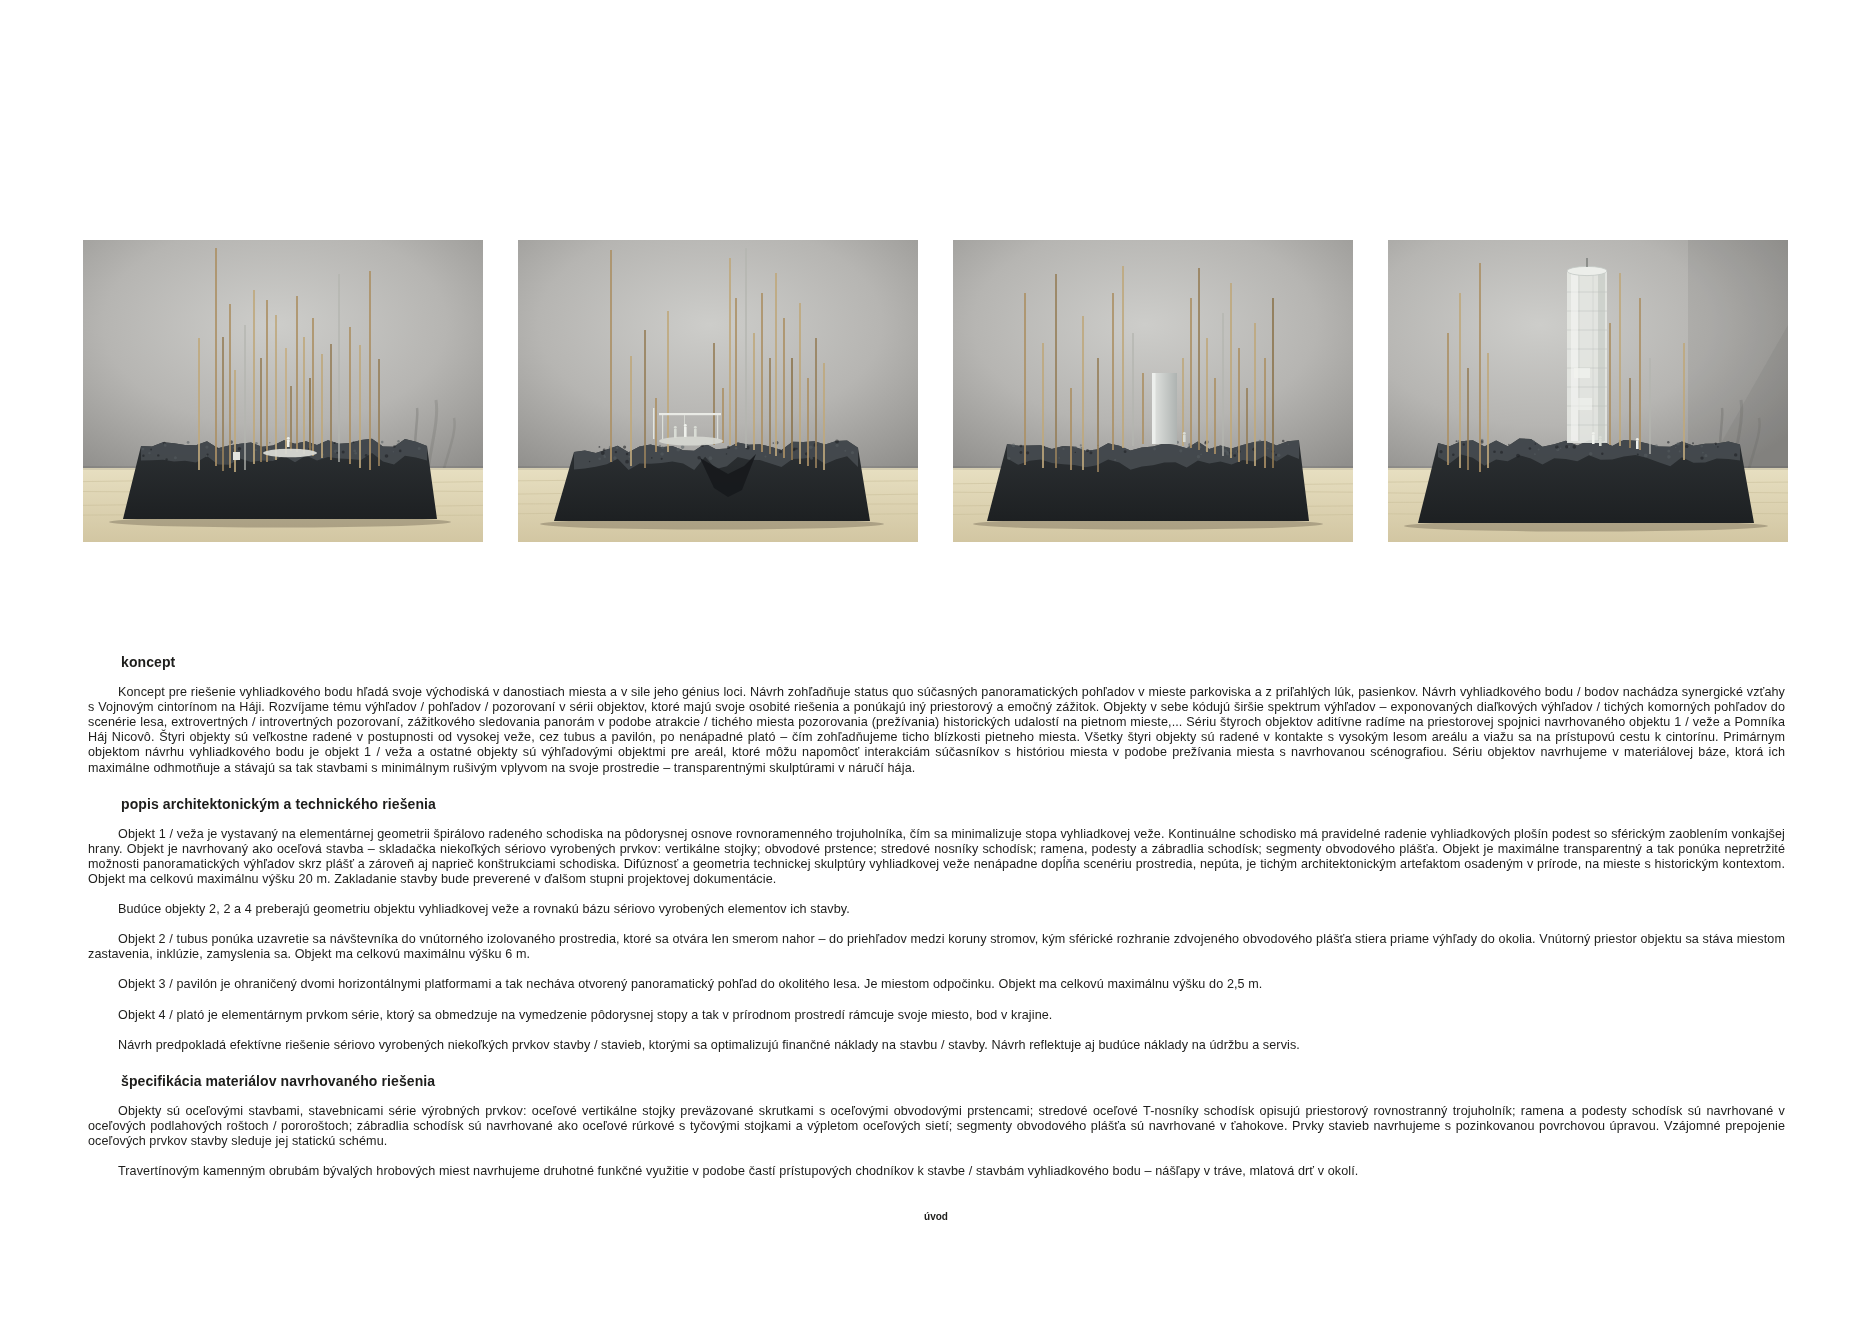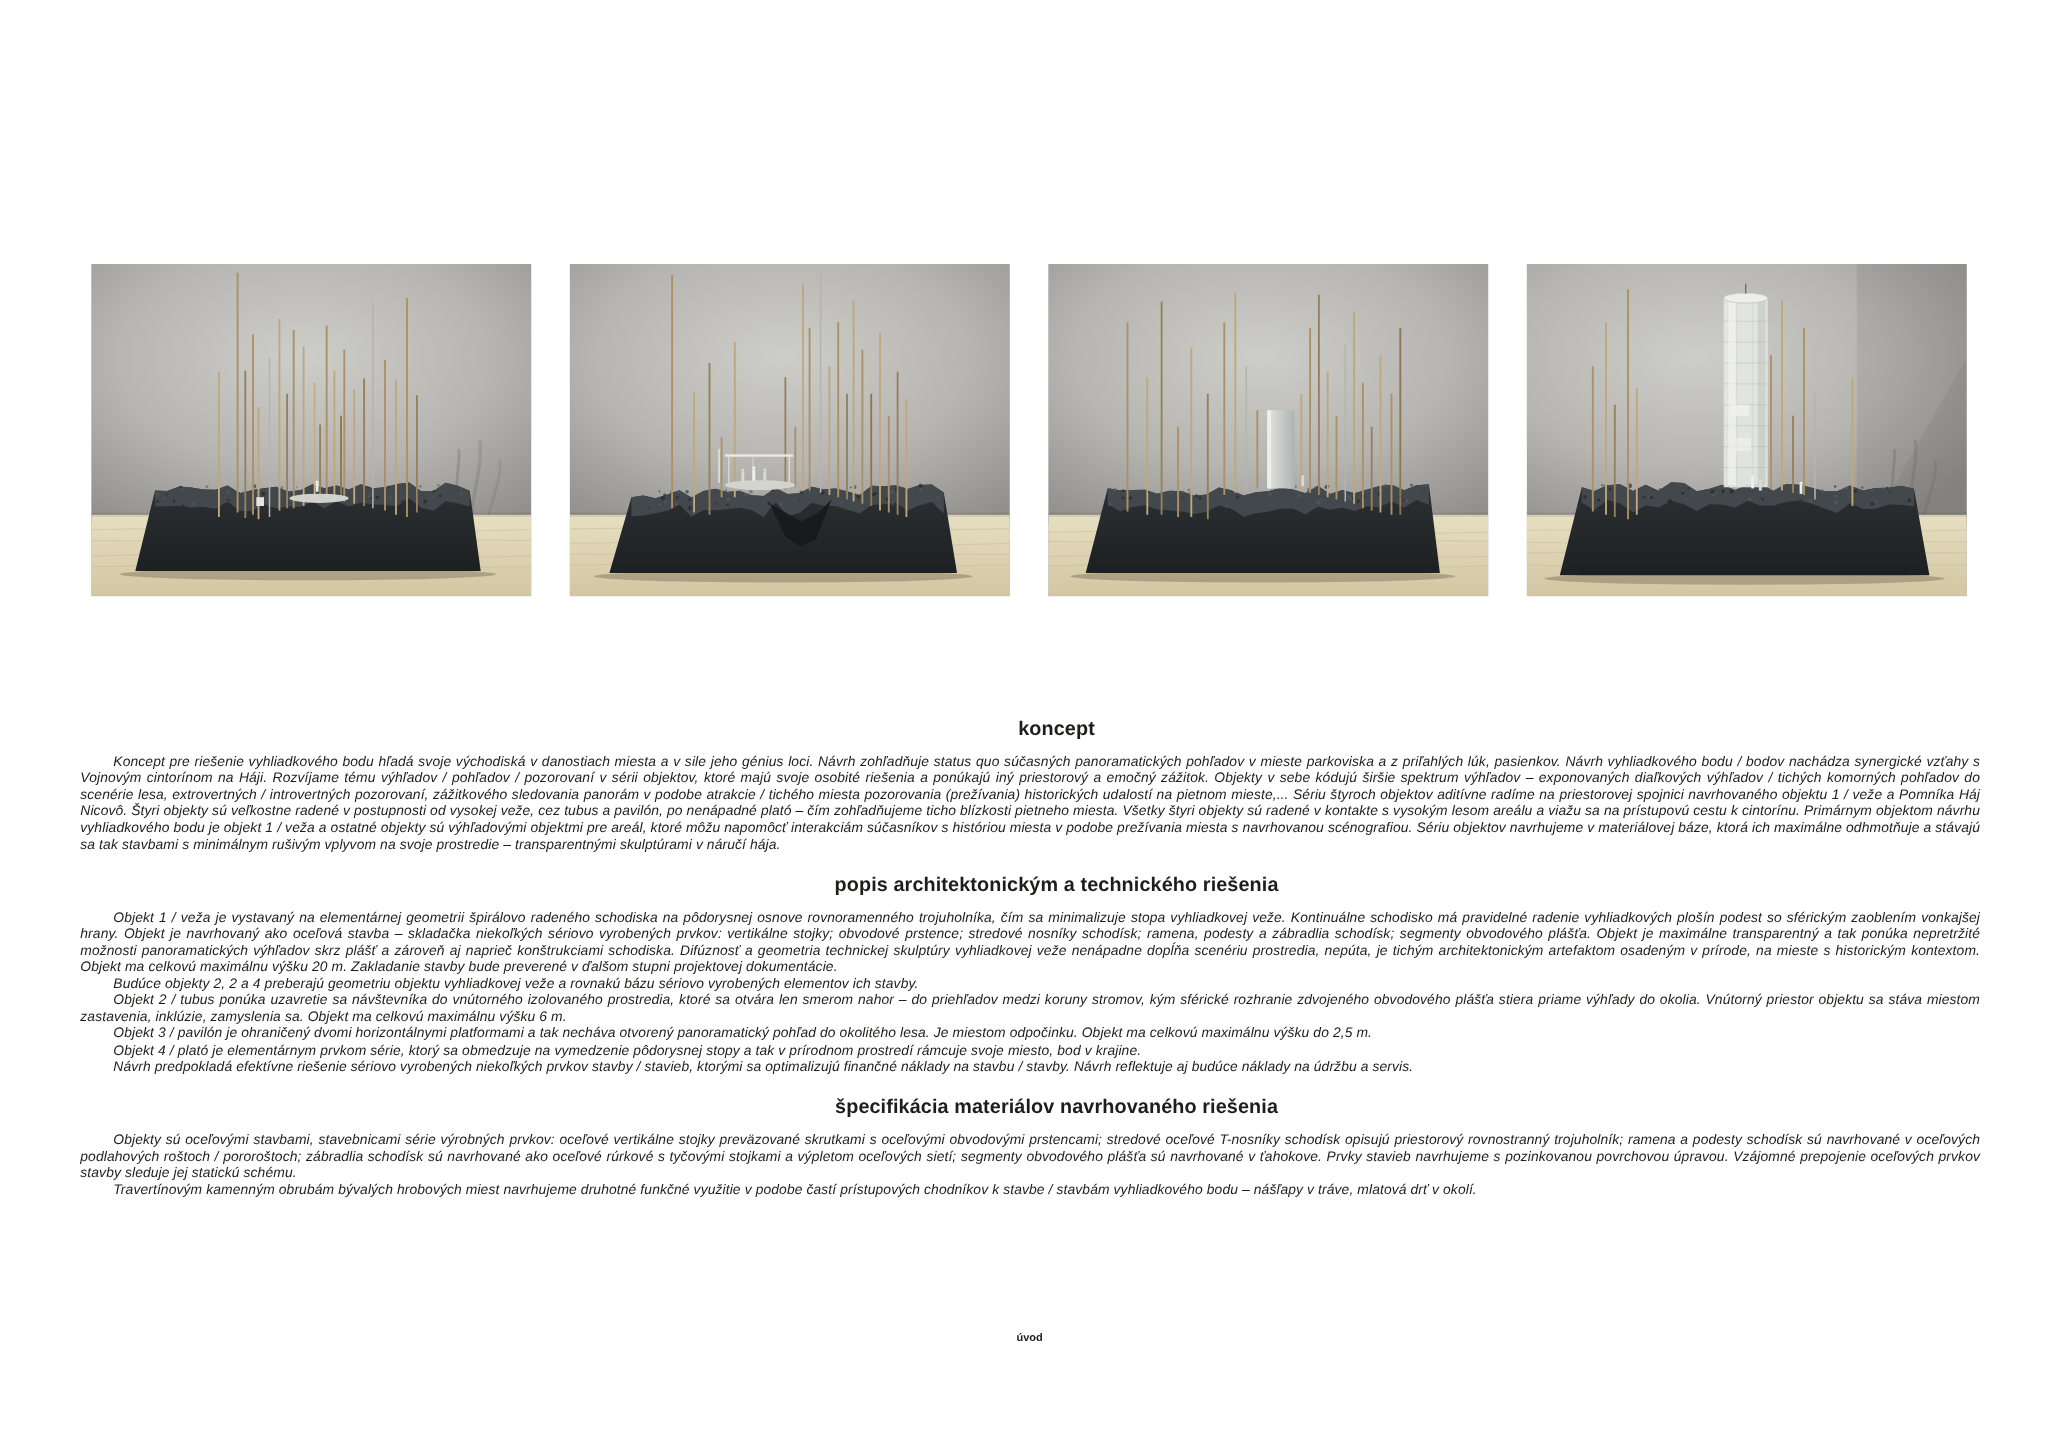--- a/index.html
+++ b/index.html
@@ -4,23 +4,23 @@
 <style>
   html,body{margin:0;padding:0;background:#ffffff;}
   .page{position:relative;width:1872px;height:1324px;background:#ffffff;overflow:hidden;
         font-family:"Liberation Sans","DejaVu Sans",sans-serif;color:#1d1d1b;}
   .photo-row{position:absolute;left:83px;top:240px;width:1706px;display:flex;gap:35px;}
   .photo{margin:0;width:400px;height:302px;overflow:hidden;background:#b9b8b5;}
   .photo svg{display:block;}
   .text-block{position:absolute;left:73px;top:655px;width:1727px;
               font-size:12.6px;line-height:15.1px;text-align:justify;
               letter-spacing:0.1px;}
-  .text-block h2{font-size:18px;line-height:15.1px;font-weight:bold;margin:21px 0 15px 0;text-align:center;padding-left:48px;}
+  .text-block h2{font-size:14px;line-height:15.1px;font-weight:bold;margin:21px 0 15px 0;text-align:left;padding-left:48px;}
   .text-block h2.first{margin-top:0;}
-  .text-block p{margin:0;text-indent:30px;font-style:italic;}
+  .text-block p{margin:15px;text-indent:30px;}
   .page-footer{position:absolute;left:0;top:1206px;width:100%;text-align:center;}
   .page-footer span{font-weight:bold;font-size:10px;}
 </style>
 </head>
 <body>
 
 <div class="page">
 
   <div class="photo-row">
     <figure class="photo" title="Model: black foam terrain, rod forest, small clearing disc with tiny figure">

